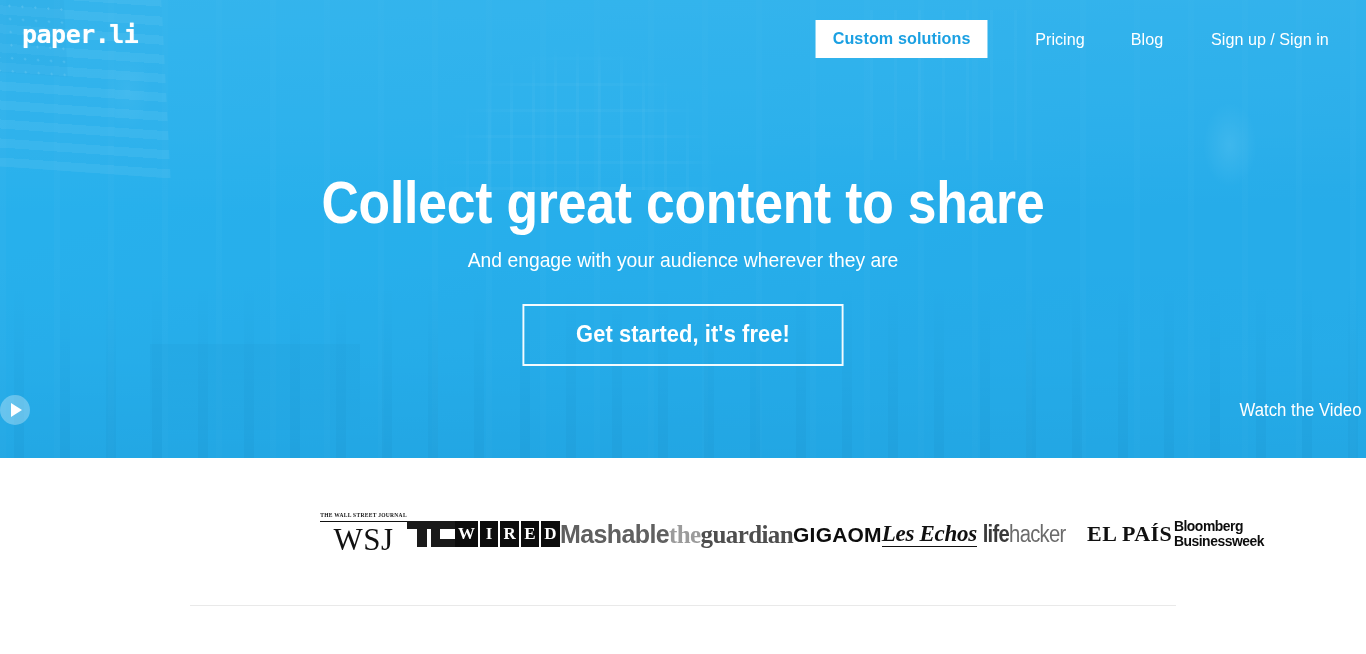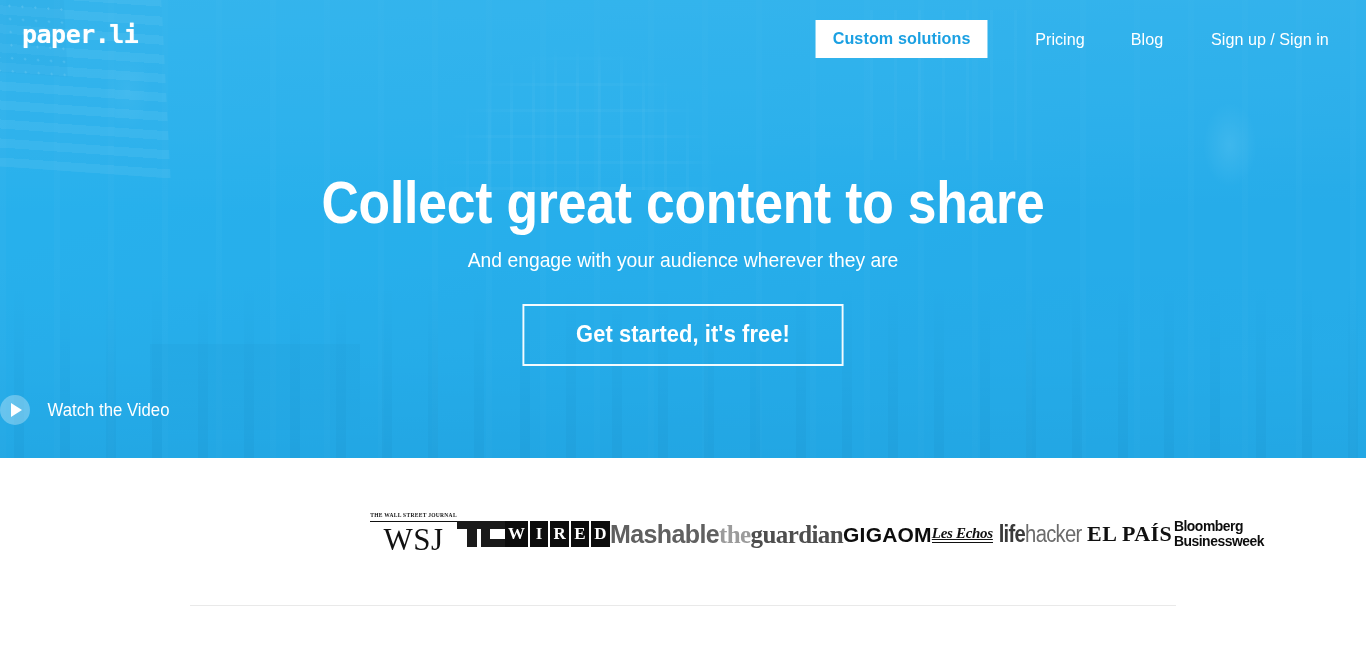--- a/index.html
+++ b/index.html
@@ -201,21 +201,21 @@
     width: 338px;
     text-align: center;
     cursor: pointer;
     line-height: 1;
     font-family: "Liberation Sans", sans-serif;
     transform: scaleX(.95);
   }
 
   .video-row {
     margin-top: 29px;
-    display: flex; align-items: center; justify-content: flex-start;
+    display: flex; align-items: center; justify-content: space-between;
     gap: 13px;
     cursor: pointer;
   }
   .play-circle {
     width: 30px; height: 30px; border-radius: 50%;
     background: rgba(255,255,255,.30);
     display: flex; align-items: center; justify-content: center;
   }
   .play-tri {
     width: 0; height: 0;
@@ -329,27 +329,26 @@
     color: #0d0d0d;
     letter-spacing: .2px;
     line-height: 1;
   }
 
   
   .l-echos {
     font-family: "Liberation Serif", serif;
     font-style: italic;
     font-weight: 700;
-    font-size: 15px;
+    font-size: 23px;
     color: #111;
     line-height: 1;
     letter-spacing: -.3px;
     border-bottom: 1.5px solid #111;
     padding-bottom: 1px;
-    text-decoration: underline;
   }
 
   
   .l-lifehacker {
     font-family: "Liberation Sans", sans-serif;
     font-weight: 400;
     font-size: 23px;
     color: #6b6b6b;
     letter-spacing: -.8px;
     line-height: 1;
@@ -358,20 +357,21 @@
   .l-lifehacker .lh-b { color: #3a3a3a; font-weight: 700; }
 
   
   .l-elpais {
     font-family: "Liberation Serif", serif;
     font-weight: 700;
     font-size: 22px;
     color: #101010;
     letter-spacing: .4px;
     line-height: 1;
+    margin-left: 16px;
   }
 
   
   .l-bbw {
     font-family: "Liberation Sans", sans-serif;
     font-weight: 700;
     font-size: 14.5px;
     color: #0d0d0d;
     line-height: 1.02;
     letter-spacing: -.5px;

